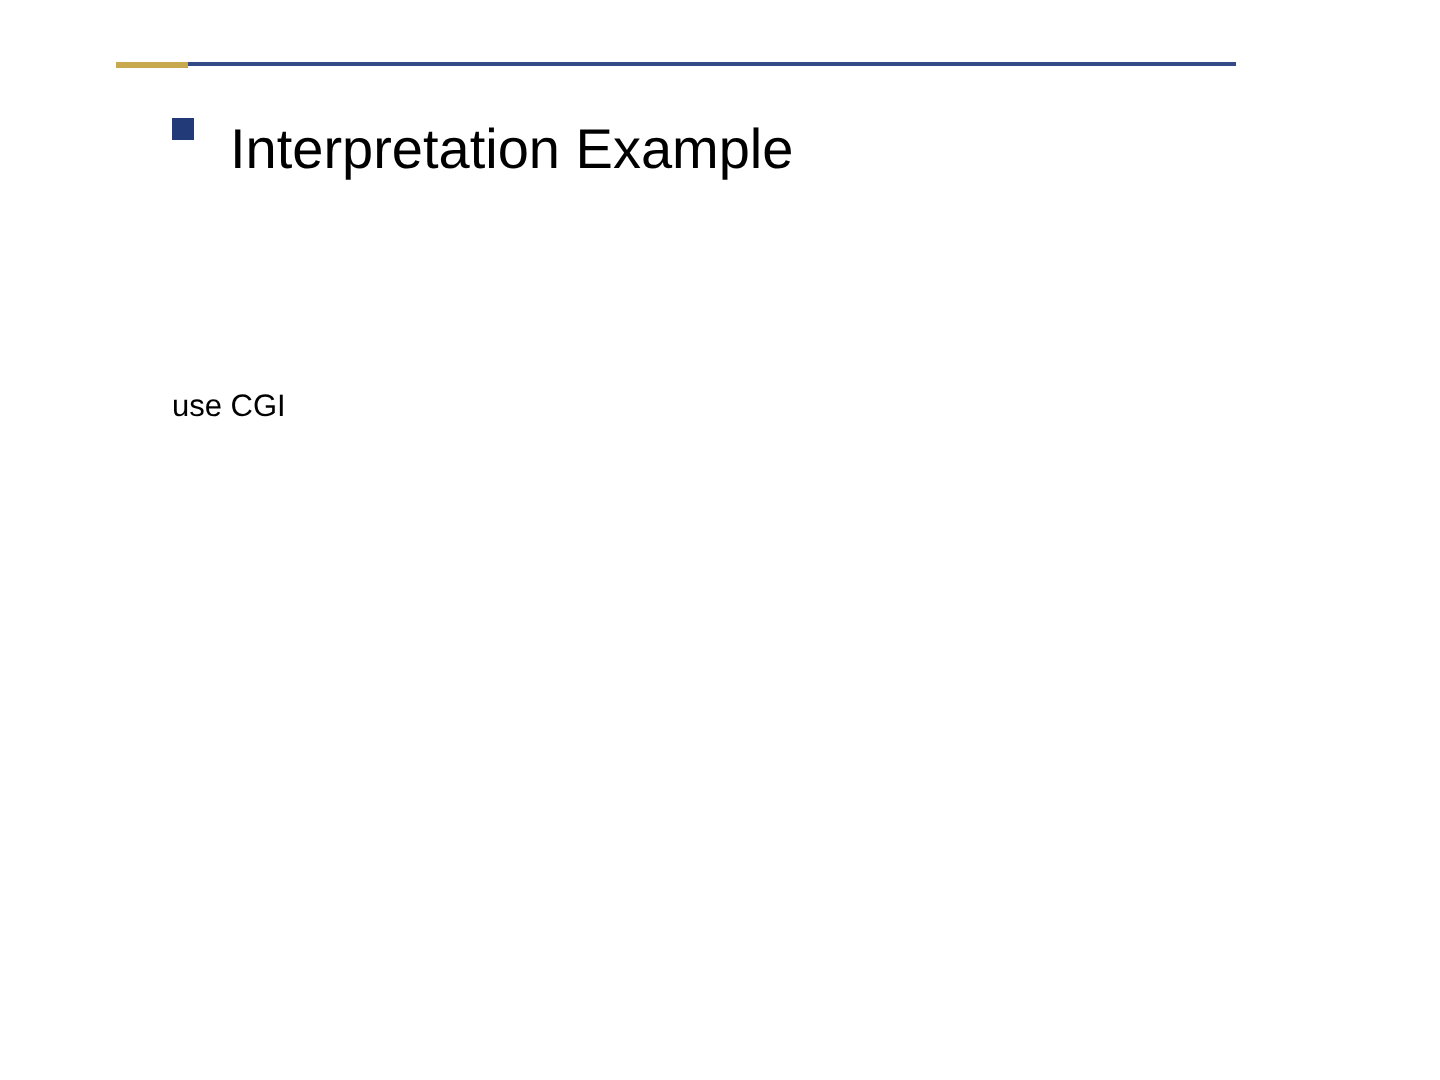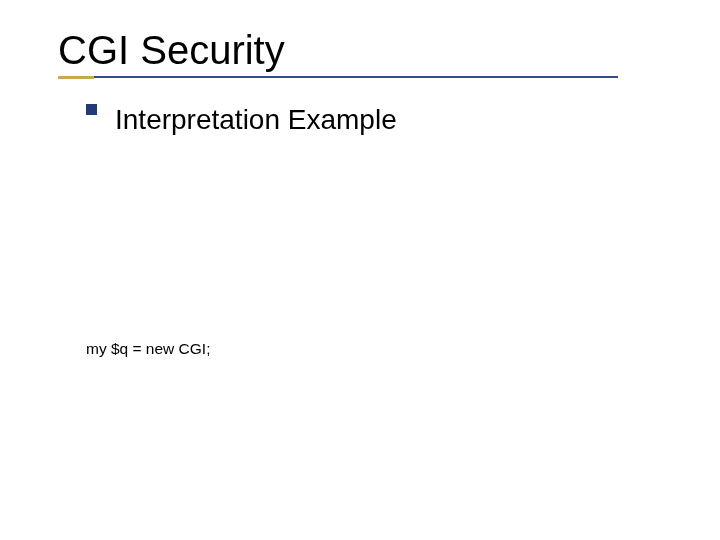--- a/index.html
+++ b/index.html
@@ -10,35 +10,34 @@
   .sub-row{display:flex;align-items:flex-start;margin:26px 0 22px 28px}
   .bullet{width:11px;height:11px;background:#223a77;margin-right:18px;flex:0 0 auto}
   .subtitle{font-size:28px;font-weight:400}
   .code{font-size:15.5px;line-height:1.3;margin-left:28px;font-family:Verdana,Geneva,sans-serif;white-space:pre}
   .para{margin-bottom:20px}
 </style>
 </head>
 <body>
 
 <div class="slide">
-  <h1 class="title">CGI Security</h1>
   <div class="rule">
     <div class="accent"></div>
   </div>
 
   <div class="sub-row">
     <div class="bullet"></div>
     <div class="subtitle">Interpretation Example</div>
   </div>
 
   <div class="code">
     <div class="para">
+      <div>use CGI</div>
     </div>
     <div class="para">
-      <div>my $q = new CGI;</div>
       
       
       
       
       
       
       
     </div>
   </div>
 </div>

